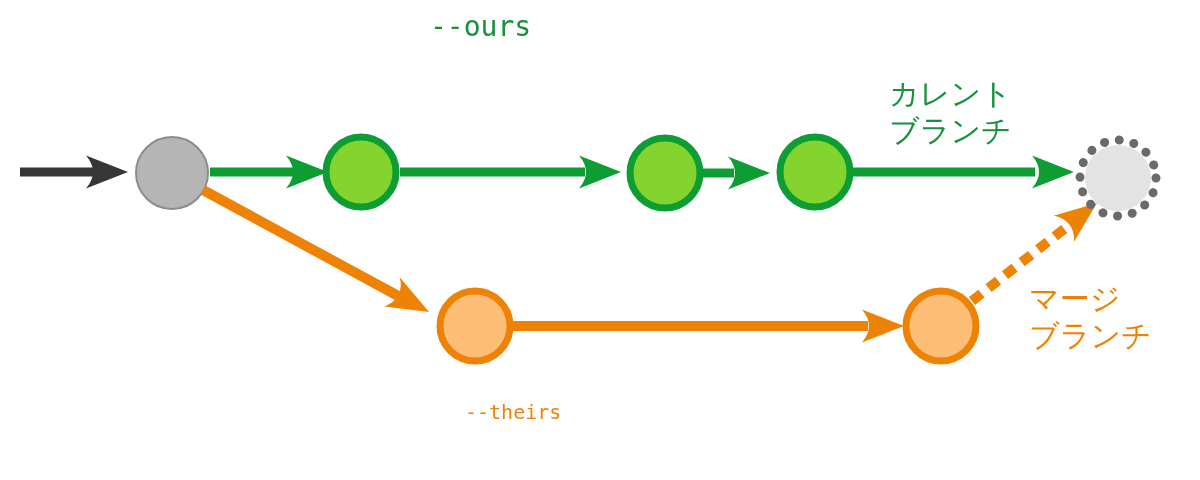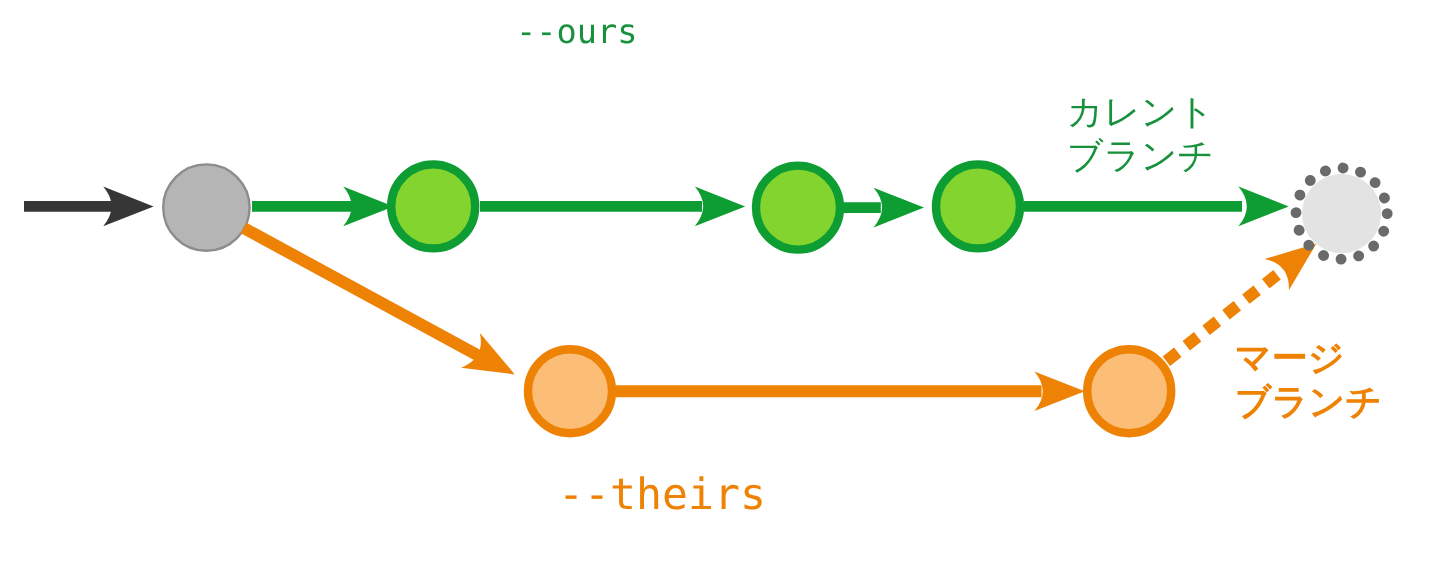--- a/index.html
+++ b/index.html
@@ -29,21 +29,21 @@
   .node-green{fill:var(--green-node-fill,#83d42e);stroke:var(--green-node-stroke,#0d9d33);stroke-width:7;}
   .node-orange{fill:var(--orange-node-fill,#fcbe77);stroke:var(--orange,#ee8204);stroke-width:7;}
   .node-dotted-fill{fill:var(--dotted-node-fill,#e3e3e3);}
   .node-dotted-ring{fill:none;stroke:var(--dotted-node-dots,#6a6a6a);stroke-width:9;
                     stroke-dasharray:0.1 14.9;stroke-linecap:round;}
 
   
   .label{position:absolute;white-space:nowrap;}
   .label div{line-height:37px;}
   .label-green{color:var(--green-text,#17913c);font-size:28px;}
-  .label-orange{color:var(--orange,#ee8204);font-size:36px;}
+  .label-orange{color:var(--orange,#ee8204);font-size:20px;}
   .label-jp{font-size:30px;}
 </style>
 </head>
 <body>
 
 <div class="stage">
 
   <svg class="diagram" width="1200" height="480" viewBox="0 0 1200 480">
     <defs>
       <path id="head" d="M 0 0 L -42 -16.5 Q -28 0 -42 16.5 Z"></path>
@@ -95,18 +95,18 @@
 
   <div class="label label-green label-jp" style="left:889px;top:75px;">
     <div>カレント</div>
     <div>ブランチ</div>
   </div>
 
   <div class="label label-orange" style="left:465px;top:394px;">
     <div>--theirs</div>
   </div>
 
-  <div class="label label-orange label-jp" style="left:1029px;top:280px;font-weight:bold;">
+  <div class="label label-orange label-jp" style="left:1029px;top:280px;">
     <div>マージ</div>
     <div>ブランチ</div>
   </div>
 
 </div>
 
 </body></html>

